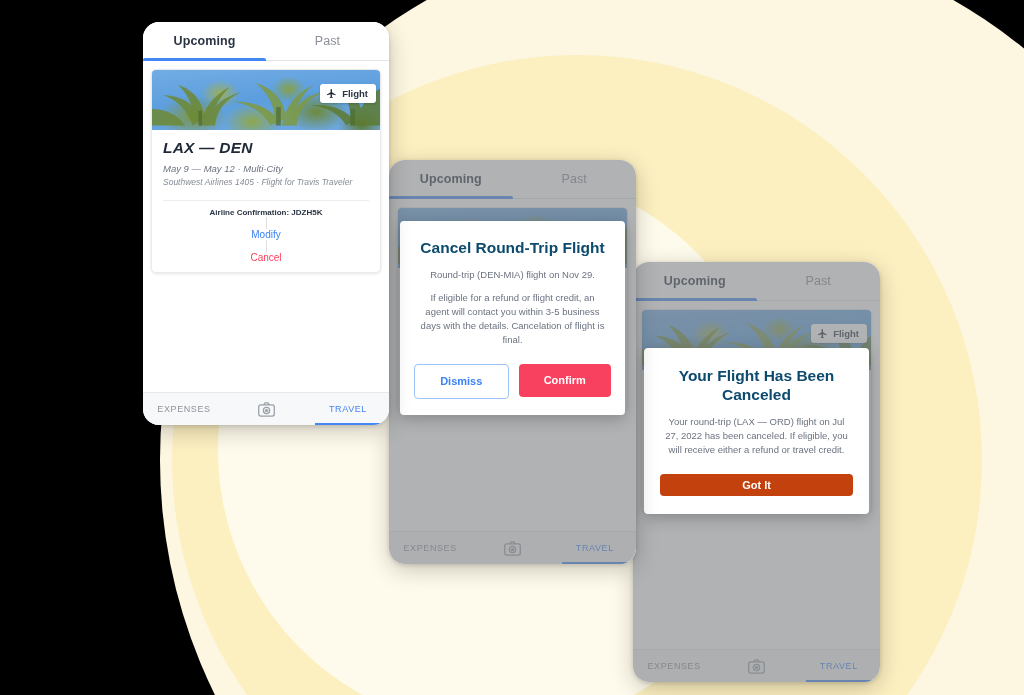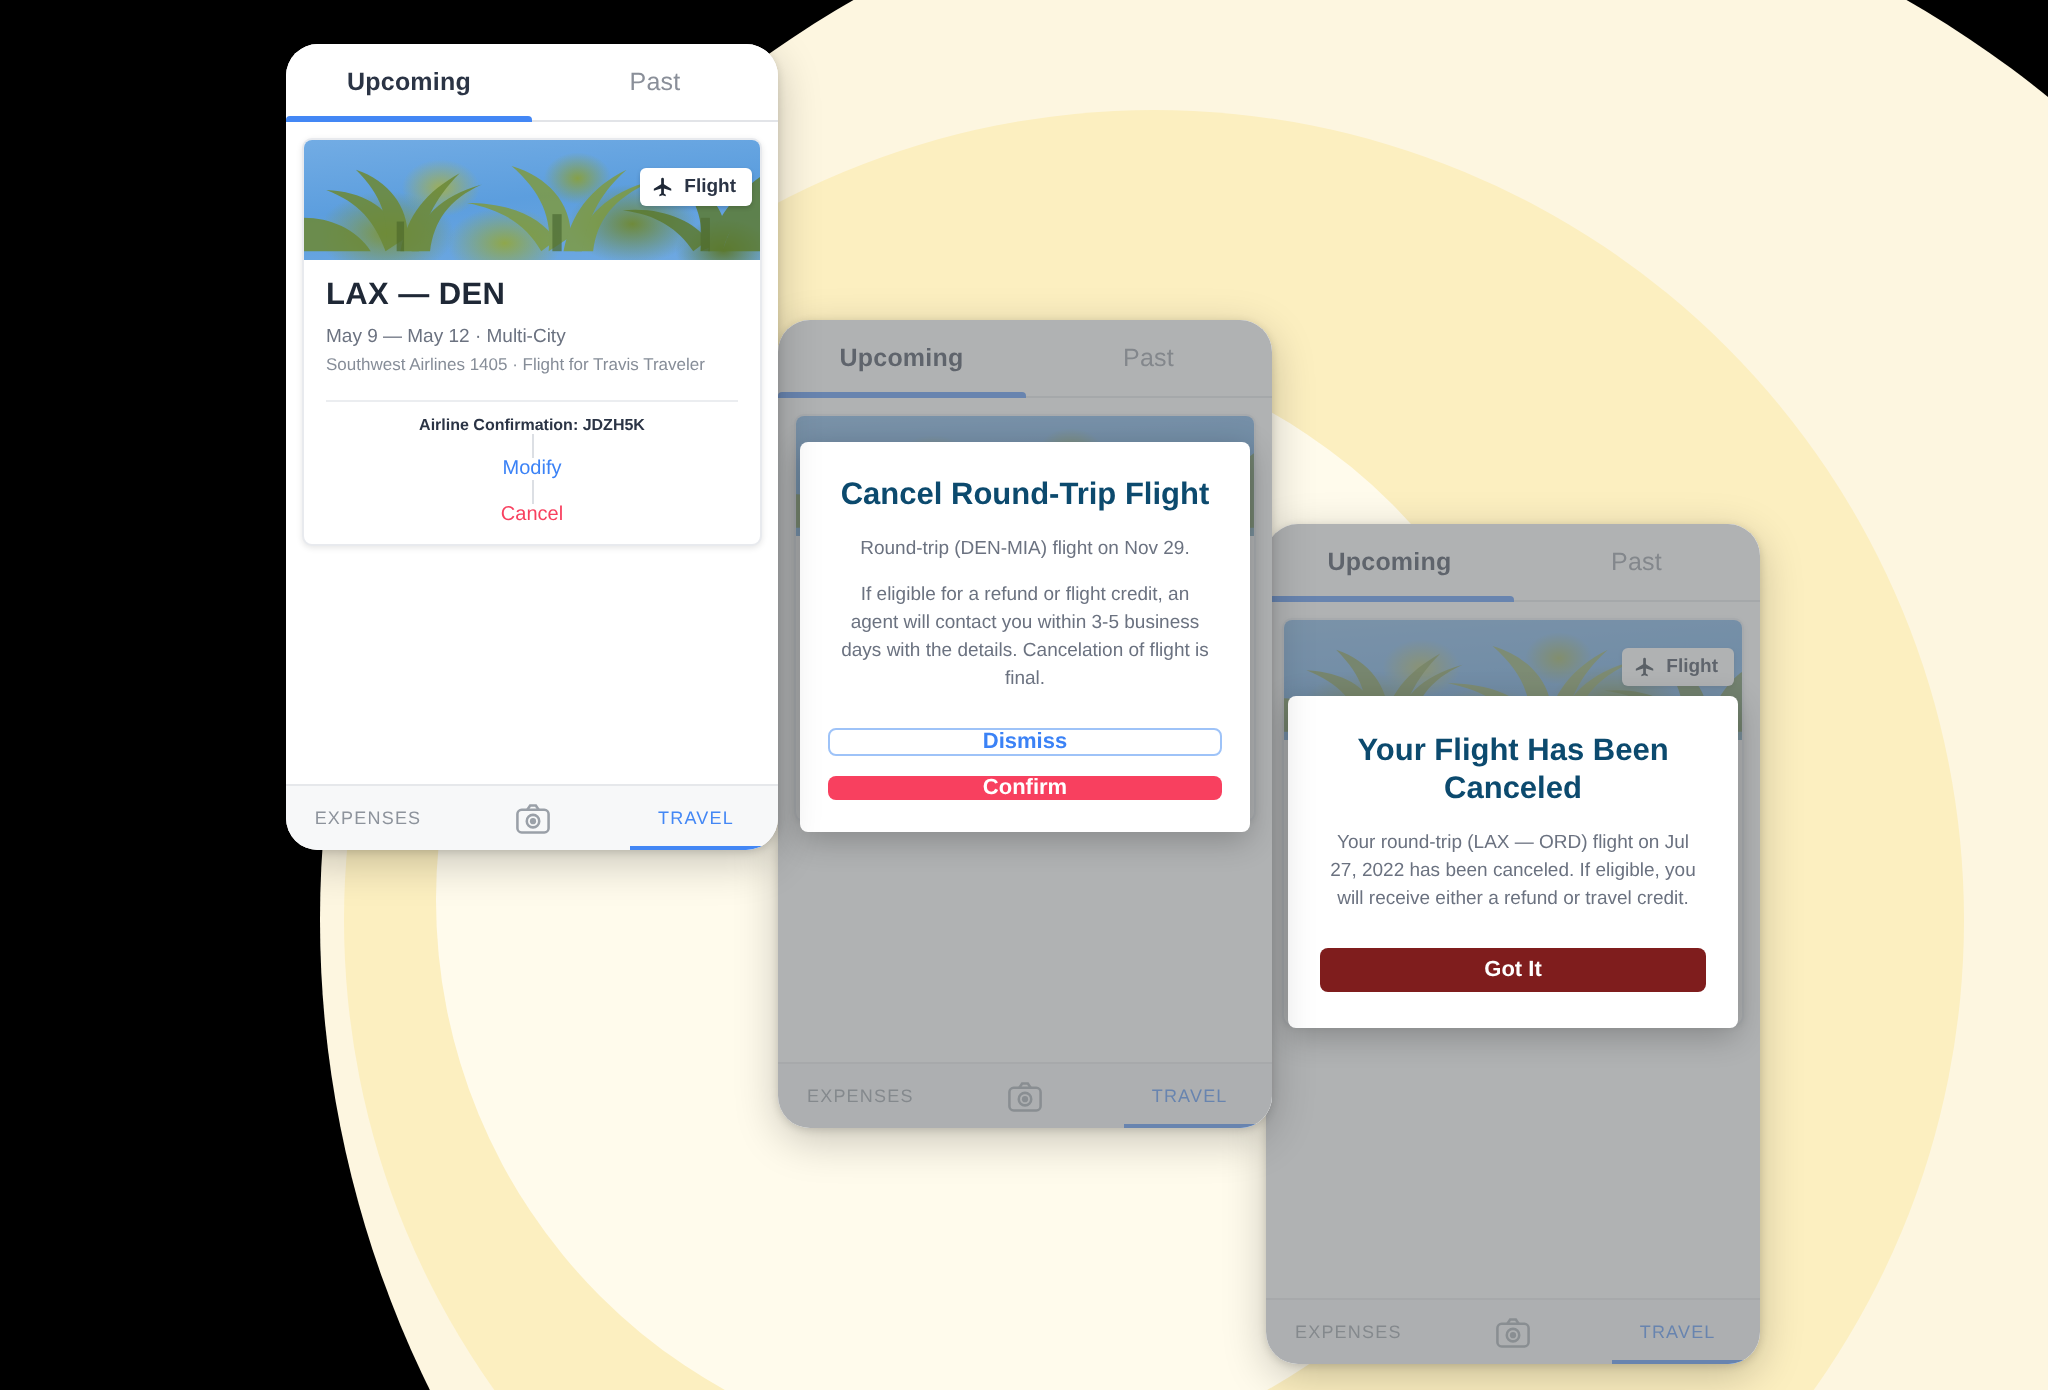--- a/index.html
+++ b/index.html
@@ -141,21 +141,21 @@
     display: flex;
     align-items: center;
     gap: 5px;
     font-size: 9.5px;
     font-weight: bold;
     color: #2b3445;
     box-shadow: 0 1px 2px rgba(0,0,0,0.18);
   }
   .badge svg { display:block; }
 
-  .card-meta { padding: 9px 11px 6px 11px; }
+  .card-meta { padding: 9px 11px 6px 11px; font-style: italic; }
   .route {
     font-size: 15.5px;
     font-weight: bold;
     color: #1f2836;
     letter-spacing: .2px;
     margin: 0 0 6px 0;
   }
   .dates {
     font-size: 9.5px;
     color: #6b7280;
@@ -261,21 +261,20 @@
   .modal-body {
     font-size: 9.5px;
     color: #6b7280;
     line-height: 1.5;
     margin: 0 0 16px 0;
     padding: 0 4px;
   }
   .modal-buttons {
     display: flex;
     gap: 10px;
-    flex-direction: column;
   }
   .btn {
     flex: 1;
     height: 33px;
     border-radius: 4px;
     display: flex;
     align-items: center;
     justify-content: center;
     font-size: 11px;
     font-weight: bold;
@@ -287,21 +286,21 @@
   .btn-outline {
     background: #ffffff;
     border: 1px solid #9EC3F8;
     color: #3B82F6;
   }
   .btn-danger {
     background: #F8405F;
     color: #ffffff;
   }
   .btn-primary {
-    background: #7f1d1d;
+    background: #c2410c;
     color: #ffffff;
     width: 100%;
     height: 22px;
   }
 </style>
 </head>
 <body>
 
 <div id="stage">
 

